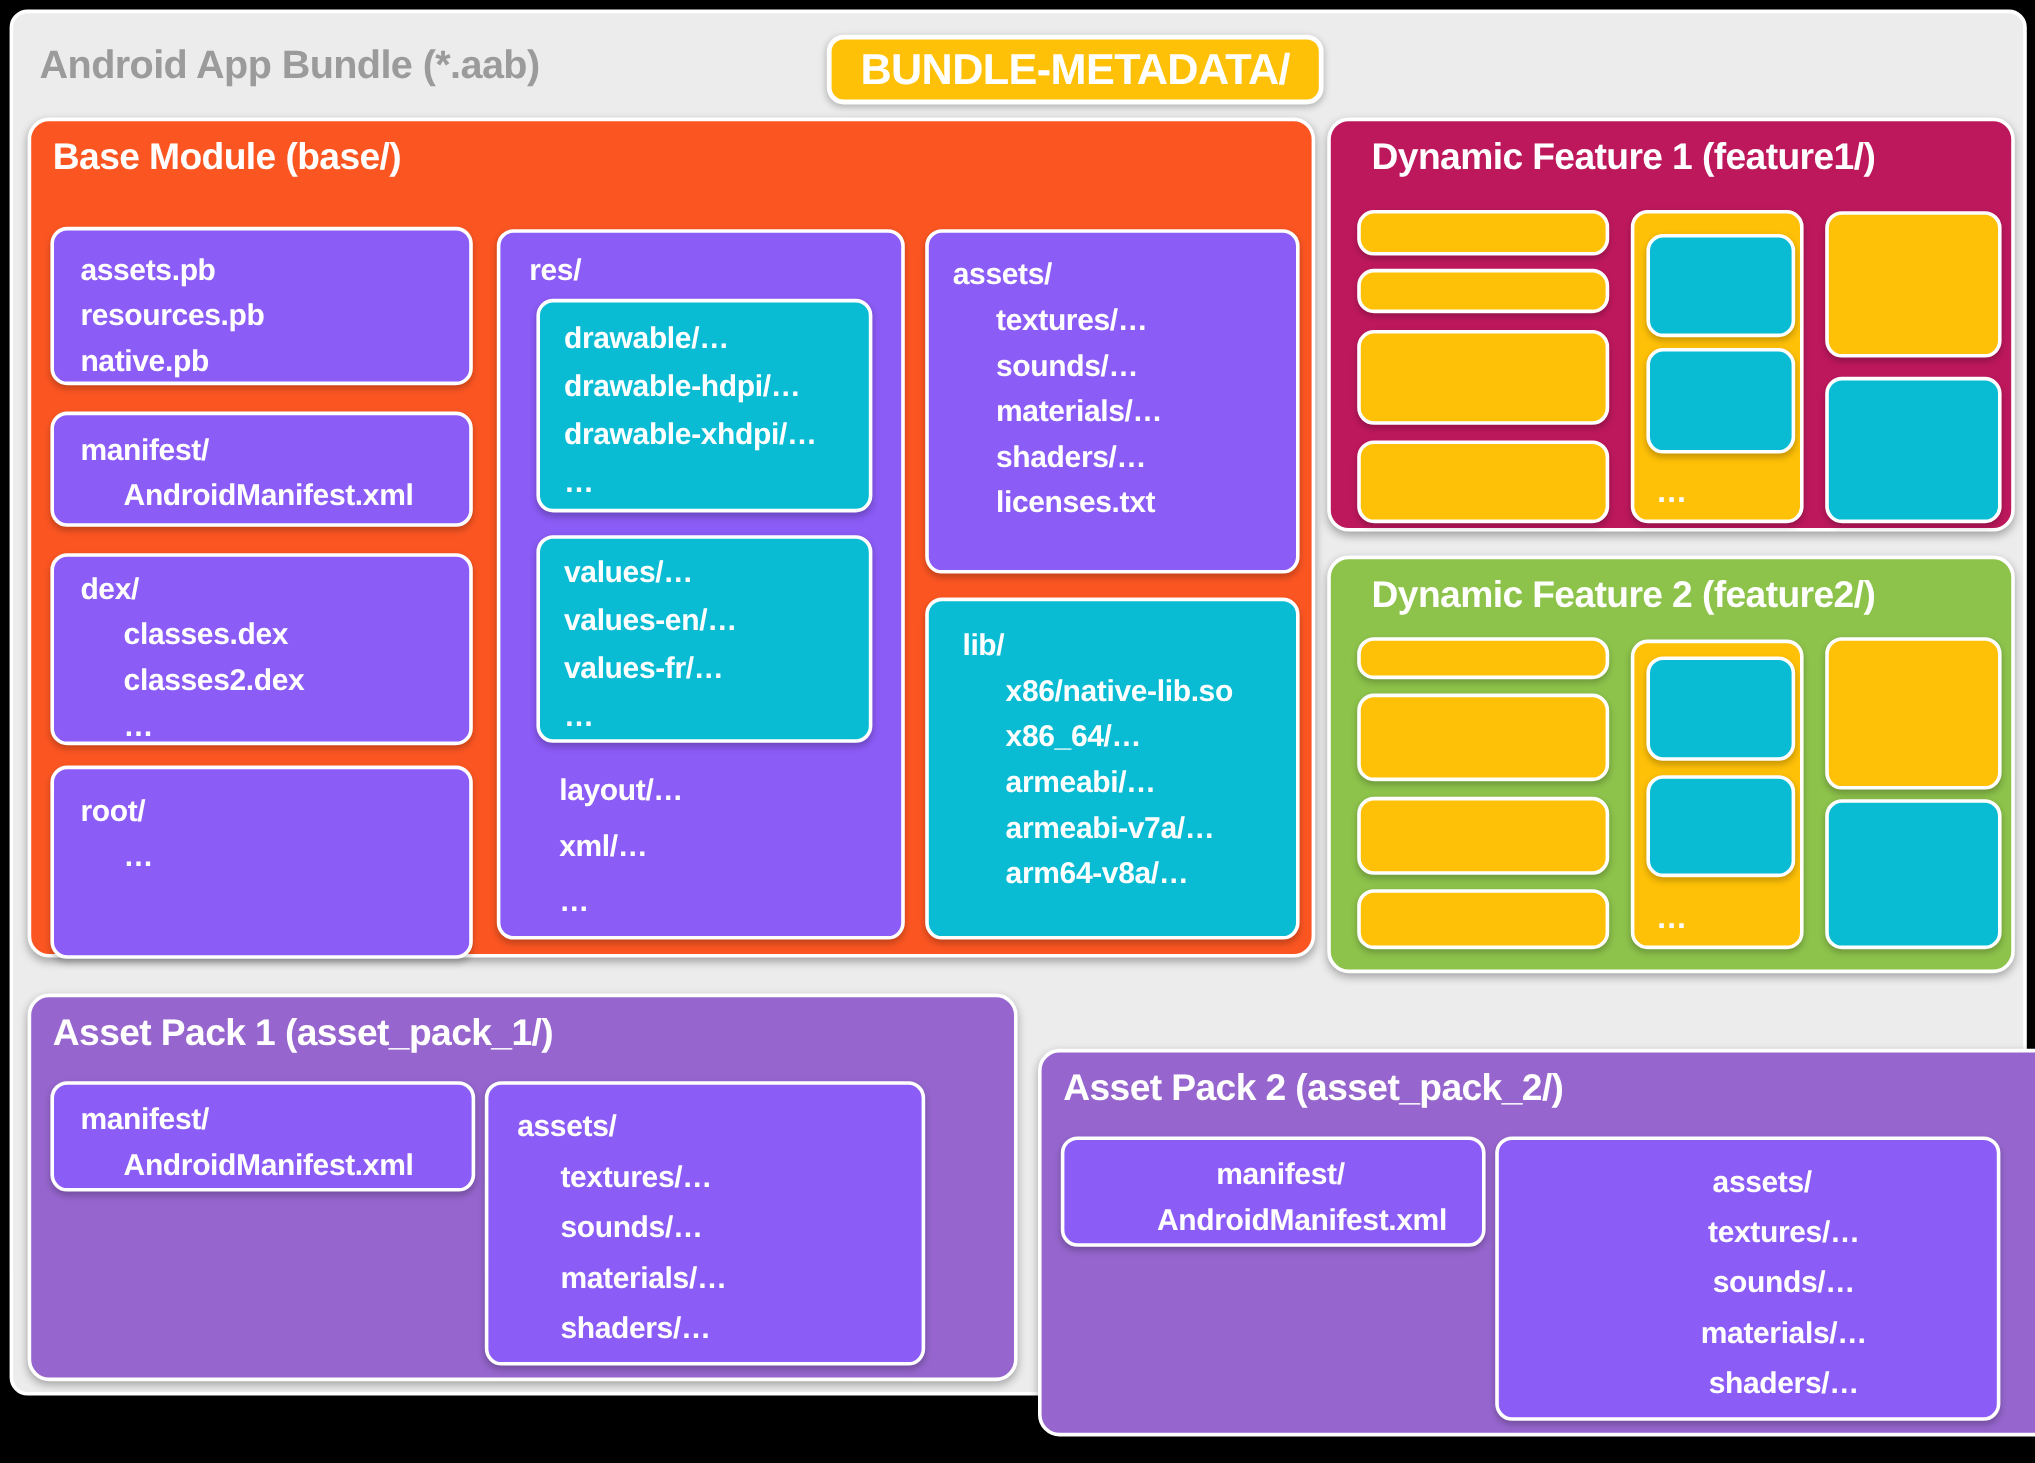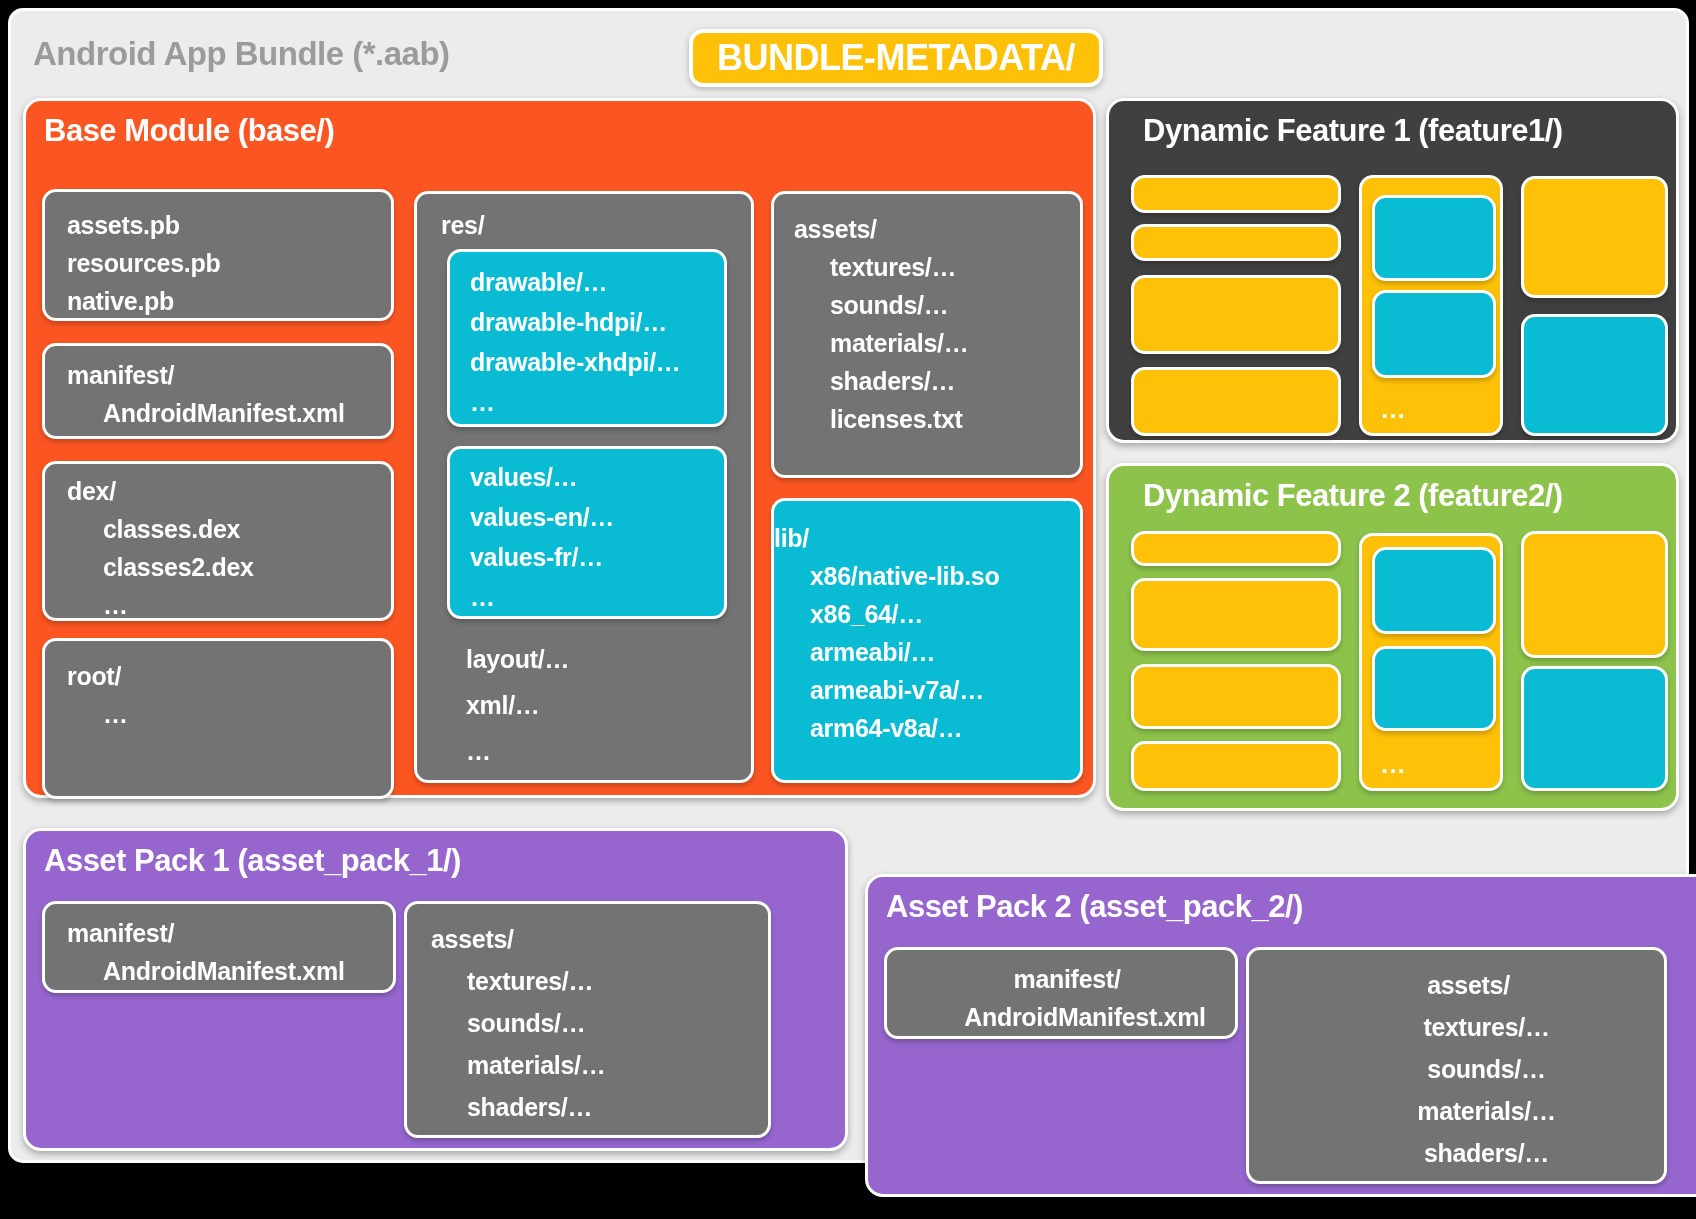--- a/index.html
+++ b/index.html
@@ -28,32 +28,32 @@
 
   .module {
     position: absolute; border: 3px solid #fff; border-radius: 18px;
     box-shadow: 0 3px 7px rgba(0,0,0,.3); color: #fff;
   }
   .module-title {
     position: absolute; left: 18px; top: 12px; font-size: 31px;
     letter-spacing: -0.5px; white-space: nowrap; color: #fff;
   }
   #base { left: 12px;  top: 87px;  width: 1073px; height: 700px; background: #FB5622; }
-  #df1  { left: 1095px; top: 87px;  width: 573px;  height: 345px; background: #404040; }
+  #df1  { left: 1095px; top: 87px;  width: 573px;  height: 345px; background: #be185d; }
   #df2  { left: 1095px; top: 452px; width: 573px;  height: 348px; background: #8DC34B; }
   #ap1  { left: 12px;  top: 817px; width: 825px;  height: 323px; background: #9666CE; }
   #ap2  { left: 854px; top: 863px; width: 882px;  height: 323px; background: #9666CE; text-align: center; }
   #df1 .module-title, #df2 .module-title { left: 34px; }
 
   .ybox, .cbox {
     position: absolute; border: 3px solid #fff; border-radius: 14px;
     box-shadow: 0 3px 5px rgba(0,0,0,.22); color: #fff;
-    font-size: 25px; line-height: 38px; letter-spacing: -0.3px;
-  }
-  .ybox { background: #737373; }
+    font-size: 25px; line-height: 38px; letter-spacing: -0.3px; padding-left: 28px;
+  }
+  .ybox { background: #8b5cf6; }
   .cbox { background: #09BCD3; }
   .pad { padding: 14px 10px 0 22px; }
   .ln  { white-space: nowrap; }
   .ind { padding-left: 36px; }
 
   
   #b-pb       { left: 16px;  top: 88px;  width: 352px; height: 132px; }
   #b-manifest { left: 16px;  top: 242px; width: 352px; height: 96px;  padding-top: 10px; }
   #b-dex      { left: 16px;  top: 360px; width: 352px; height: 160px; padding-top: 8px; }
   #b-root     { left: 16px;  top: 537px; width: 352px; height: 161px; padding-top: 16px; }

